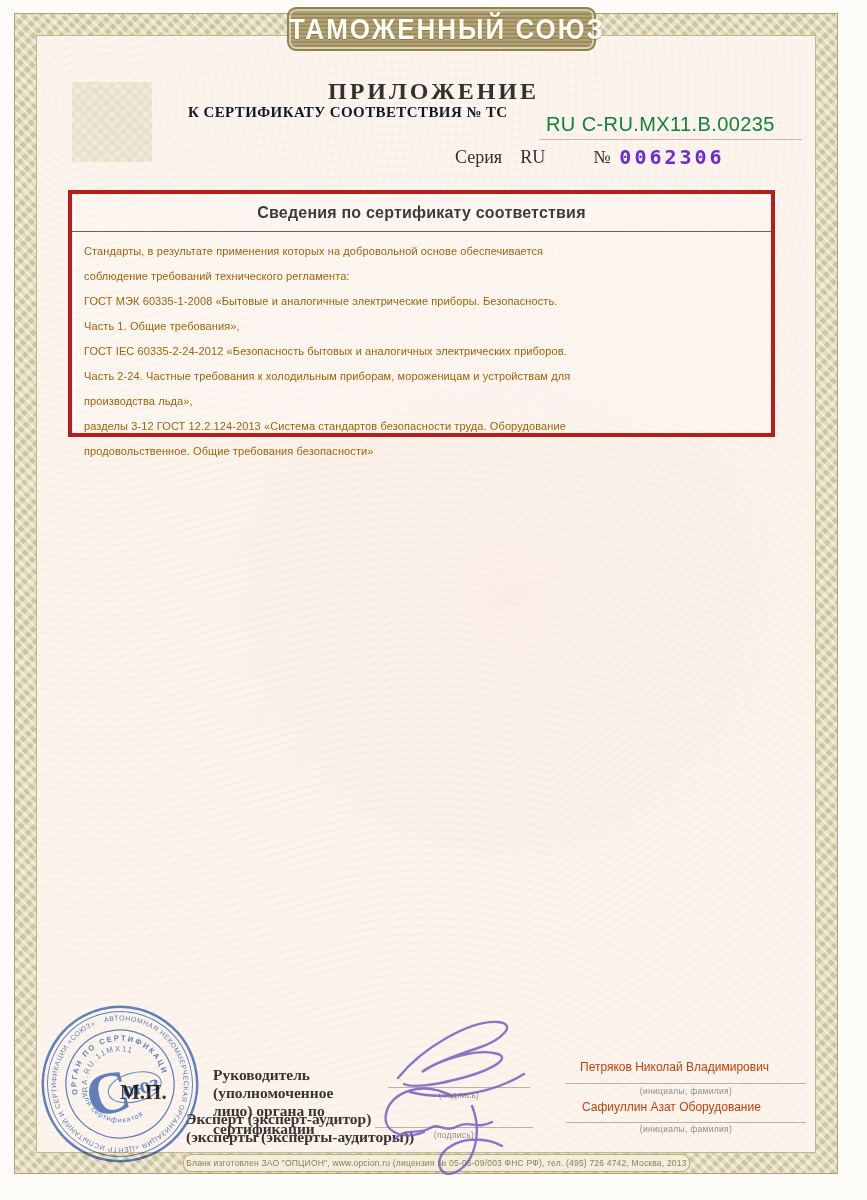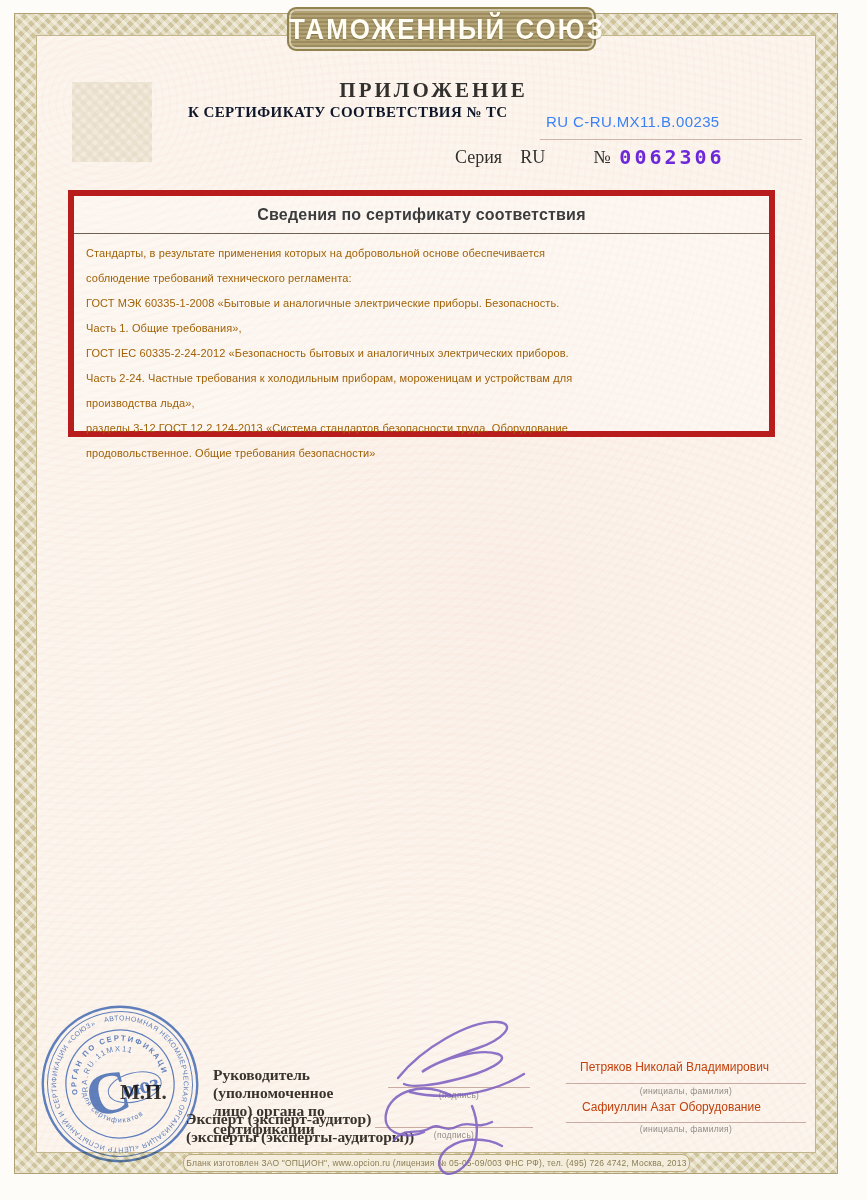--- a/index.html
+++ b/index.html
@@ -40,46 +40,46 @@
     background:repeating-linear-gradient(0deg,#b2a275 0 2px,#9c8c5e 2px 4px);
     display:flex; align-items:center; justify-content:center;padding-left:11px;
   }
   .badge span{
     color:#fffdf4; font-weight:bold; font-size:26px; letter-spacing:2px;
     transform:scaleY(1.15); text-shadow:0 1px 1px rgba(90,80,40,.5);
     white-space:nowrap;
   }
   .doc-title{
     position:absolute; left:0; top:78px; width:867px; text-align:center;
-    font-family:"Liberation Serif", serif; font-weight:bold; font-size:21px;
+    font-family:"Liberation Serif", serif; font-weight:bold; font-size:24px;
     letter-spacing:3px; color:#33312e;
   }
   .cert-line{
     position:absolute; left:188px; top:104px; white-space:nowrap;
     font-family:"Liberation Serif", serif; font-weight:bold; font-size:15px; color:#0f172a;
     letter-spacing:.4px;
   }
   .cert-number{
     position:absolute; left:546px; top:113px; width:256px;
-    font-size:15px; color:#3b82f6; letter-spacing:.4px;
+    font-size:20px; color:#15803d; letter-spacing:.4px;
   }
   .cert-number-line{ position:absolute; left:540px; top:139px; width:262px; border-bottom:1px solid #cdb5a8;}
   .series-row{
     position:absolute; left:455px; top:145px; white-space:nowrap;
     font-family:"Liberation Serif", serif; font-size:18px; color:#33312e;
   }
   .series-row .gap{display:inline-block;width:18px;}
   .series-row .gap2{display:inline-block;width:48px;}
   .serial{
     font-family:"DejaVu Sans Mono", monospace; font-weight:bold;
     font-size:20px; letter-spacing:3px; color:#6d28d9; vertical-align:-1px;
   }
   .info-box{
     position:absolute; left:68px; top:190px; width:707px; height:247px;
-    border:6px solid #b91c1c; background:rgba(255,255,255,.25); box-sizing:border-box;
+    border:4px solid #b91c1c; background:rgba(255,255,255,.25); box-sizing:border-box;
   }
   .info-box-header{
     border-bottom:1px solid #6e6154; height:37px; display:flex; align-items:center; justify-content:center;
     font-weight:bold; font-size:16px; color:#3b3c3d; letter-spacing:.2px;
   }
   .info-box-body{
     padding:7px 12px; font-size:11px; line-height:25px; color:#a16207;
     white-space:pre-line; letter-spacing:.1px;
   }
   

